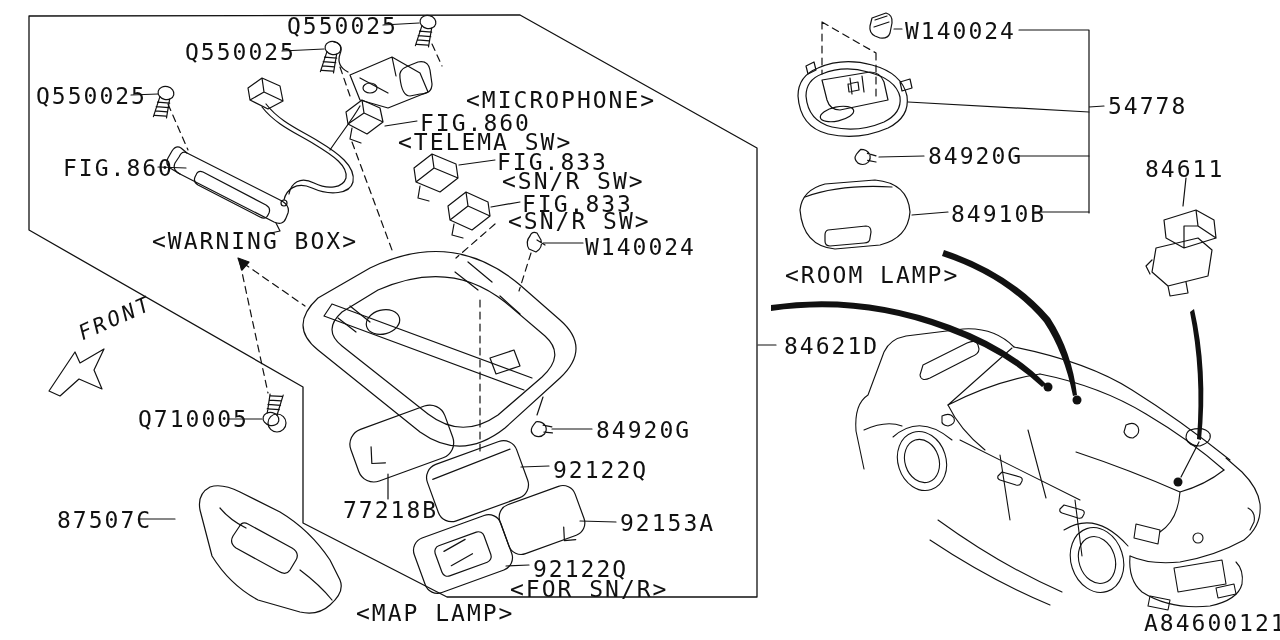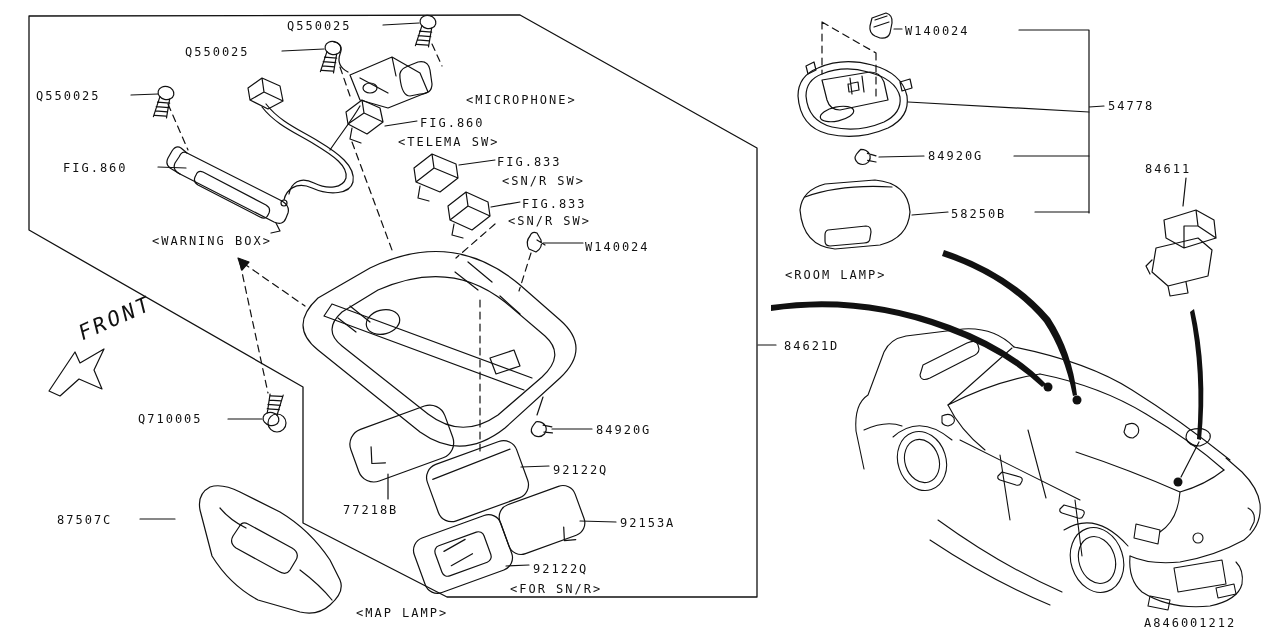--- a/index.html
+++ b/index.html
@@ -1,19 +1,19 @@
 <!DOCTYPE html>
 <html><head>
 <meta charset="utf-8">
 <style>
   html,body{margin:0;padding:0;background:#ffffff;}
   #stage{position:relative;width:1280px;height:640px;background:#fff;overflow:hidden;
          font-family:"DejaVu Sans Mono",monospace;}
   #art{position:absolute;left:0;top:0;}
-  .lbl{position:absolute;font-size:12px;line-height:20px;letter-spacing:2px;
+  .lbl{position:absolute;font-size:23px;line-height:20px;letter-spacing:2px;
        color:#111;white-space:pre;}
   #front-label{transform:rotate(-24deg) skewX(-10deg);transform-origin:left bottom;
                font-size:21px;letter-spacing:3px;}
 </style>
 </head>
 <body>
 
 <div id="stage">
 
 <svg id="art" width="1280" height="640" viewBox="0 0 1280 640">
@@ -225,19 +225,19 @@
   <div class="lbl" style="left:343px;top:500px">77218B</div>
   <div class="lbl" style="left:620px;top:513px">92153A</div>
   <div class="lbl" style="left:533px;top:559px">92122Q</div>
   <div class="lbl" style="left:510px;top:579px">&lt;FOR SN/R&gt;</div>
   <div class="lbl" style="left:356px;top:603px">&lt;MAP LAMP&gt;</div>
   <div class="lbl" style="left:57px;top:510px">87507C</div>
   <div class="lbl" style="left:784px;top:336px">84621D</div>
   <div class="lbl" style="left:905px;top:21px">W140024</div>
   <div class="lbl" style="left:1108px;top:96px">54778</div>
   <div class="lbl" style="left:928px;top:146px">84920G</div>
-  <div class="lbl" style="left:951px;top:204px">58250B</div>
+  <div class="lbl" style="left:951px;top:204px">84910B</div>
   <div class="lbl" style="left:1145px;top:159px">84611</div>
   <div class="lbl" style="left:785px;top:265px">&lt;ROOM LAMP&gt;</div>
   <div class="lbl" id="front-label" style="left:82px;top:324px">FRONT</div>
   <div class="lbl" style="left:1144px;top:613px">A846001212</div>
 
 </div>
 
 </body></html>

